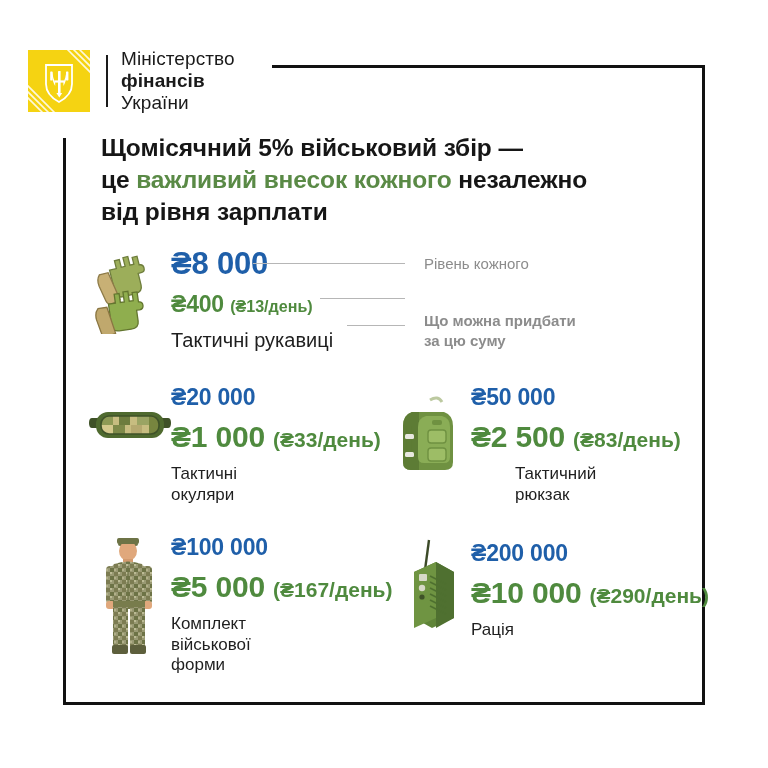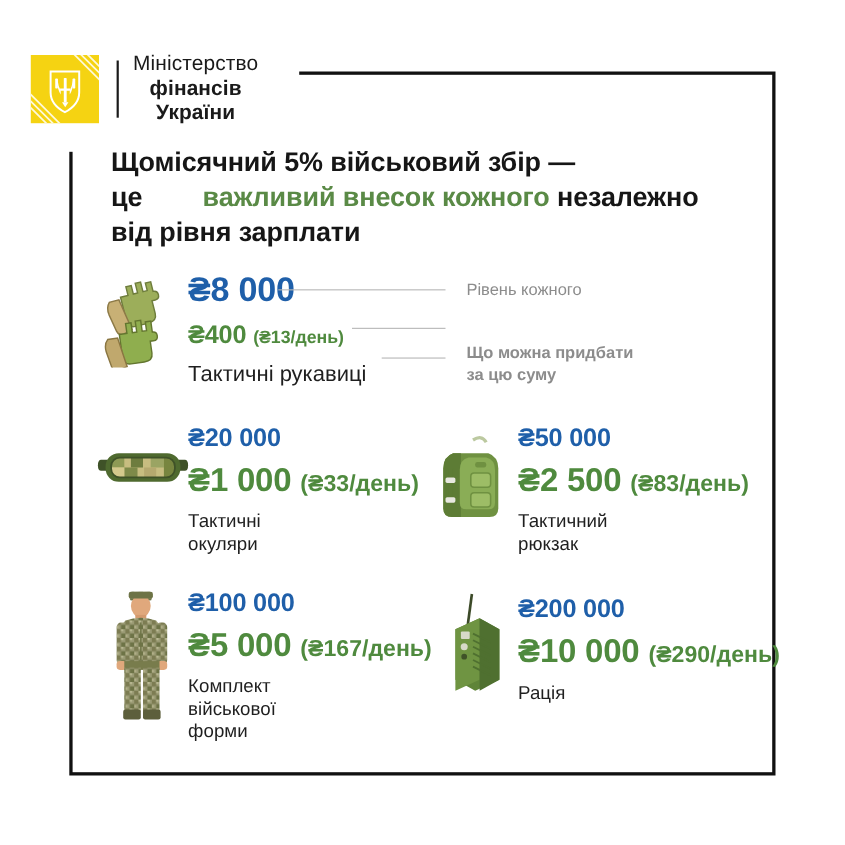--- a/index.html
+++ b/index.html
@@ -46,21 +46,20 @@
   }
 
   
   .logo-block {
     position: absolute;
     left: 28px;
     top: 48px;
     display: flex;
     align-items: center;
     z-index: 6;
-    text-align: center;
   }
   .logo-mark {
     position: relative;
     width: 62px;
     height: 62px;
     background: #f5d312;
     overflow: hidden;
     flex: 0 0 auto;
   }
   .logo-mark svg { display: block; }
@@ -72,36 +71,36 @@
     flex: 0 0 auto;
   }
   .logo-text {
     line-height: 1.16;
     color: #1a1a1a;
     font-size: 19px;
     letter-spacing: 0.1px;
   }
   .logo-text .l1 { font-weight: 400; display: block; }
   .logo-text .l2 { font-weight: 700; display: block; }
-  .logo-text .l3 { font-weight: 700; display: block; }
+  .logo-text .l3 { font-weight: 400; display: block; }
 
   
   .heading {
     position: absolute;
     left: 101px;
     top: 132px;
     width: 560px;
     font-size: 24.5px;
     font-weight: 700;
     line-height: 1.30;
     color: #161616;
     letter-spacing: -0.1px;
     z-index: 4;
   }
-  .heading .hl { color: #5a8a46; margin-left: 48px; }
+  .heading .hl { color: #5a8a46; }
 
   
   .item {
     position: absolute;
     z-index: 4;
   }
   .item .icon {
     position: absolute;
     left: 0;
     top: 0;
@@ -284,21 +283,21 @@
         <rect x="9" y="62" width="9" height="5" rx="1.5" fill="#e8e8e0"></rect>
         <rect x="36" y="30" width="10" height="5" rx="2" fill="#6f9141"></rect>
       </svg>
     </div>
     <div class="txt" style="left:79px; top:0;">
       <div class="amt-top">₴50 000</div>
       <div class="amt-mid" style="margin-top:9px;">
         <span>₴2 500</span>
         <span class="per">(₴83/день)</span>
       </div>
-      <div class="caption" style="margin-top:10px; white-space:pre-line;">Тактичний
+      <div class="caption" style="margin-top:10px; white-space:pre-line;margin-left:44px;">Тактичний
 рюкзак</div>
     </div>
   </div>
 
   <div class="item r3" style="left:92px; top:534px; width:300px; height:130px;">
     <div class="icon" style="left:6px; top:-2px;">
       <svg width="62" height="126" viewBox="0 0 62 126" aria-hidden="true">
         <defs>
           <pattern id="camo" width="8" height="8" patternUnits="userSpaceOnUse">
             <rect width="8" height="8" fill="#9a9a74"></rect>

